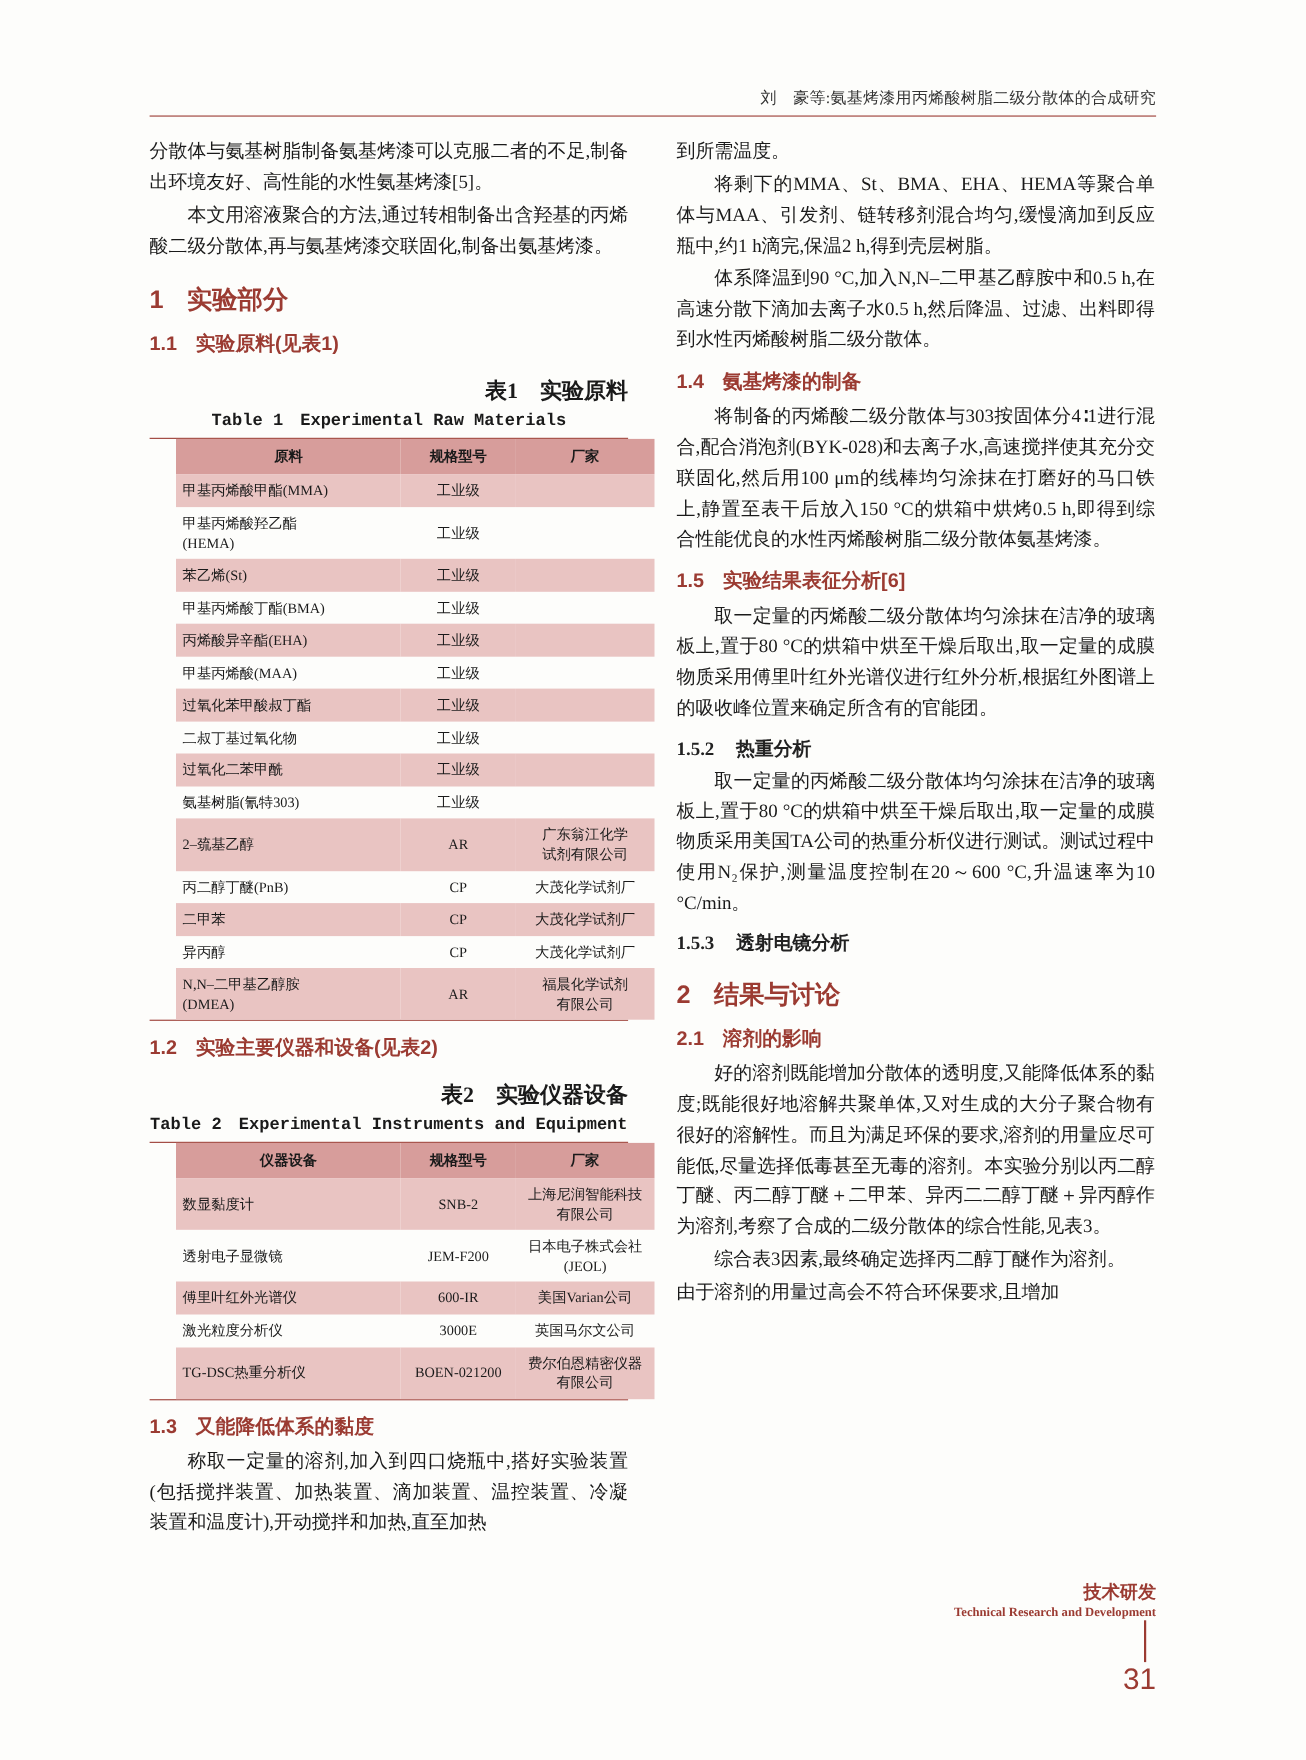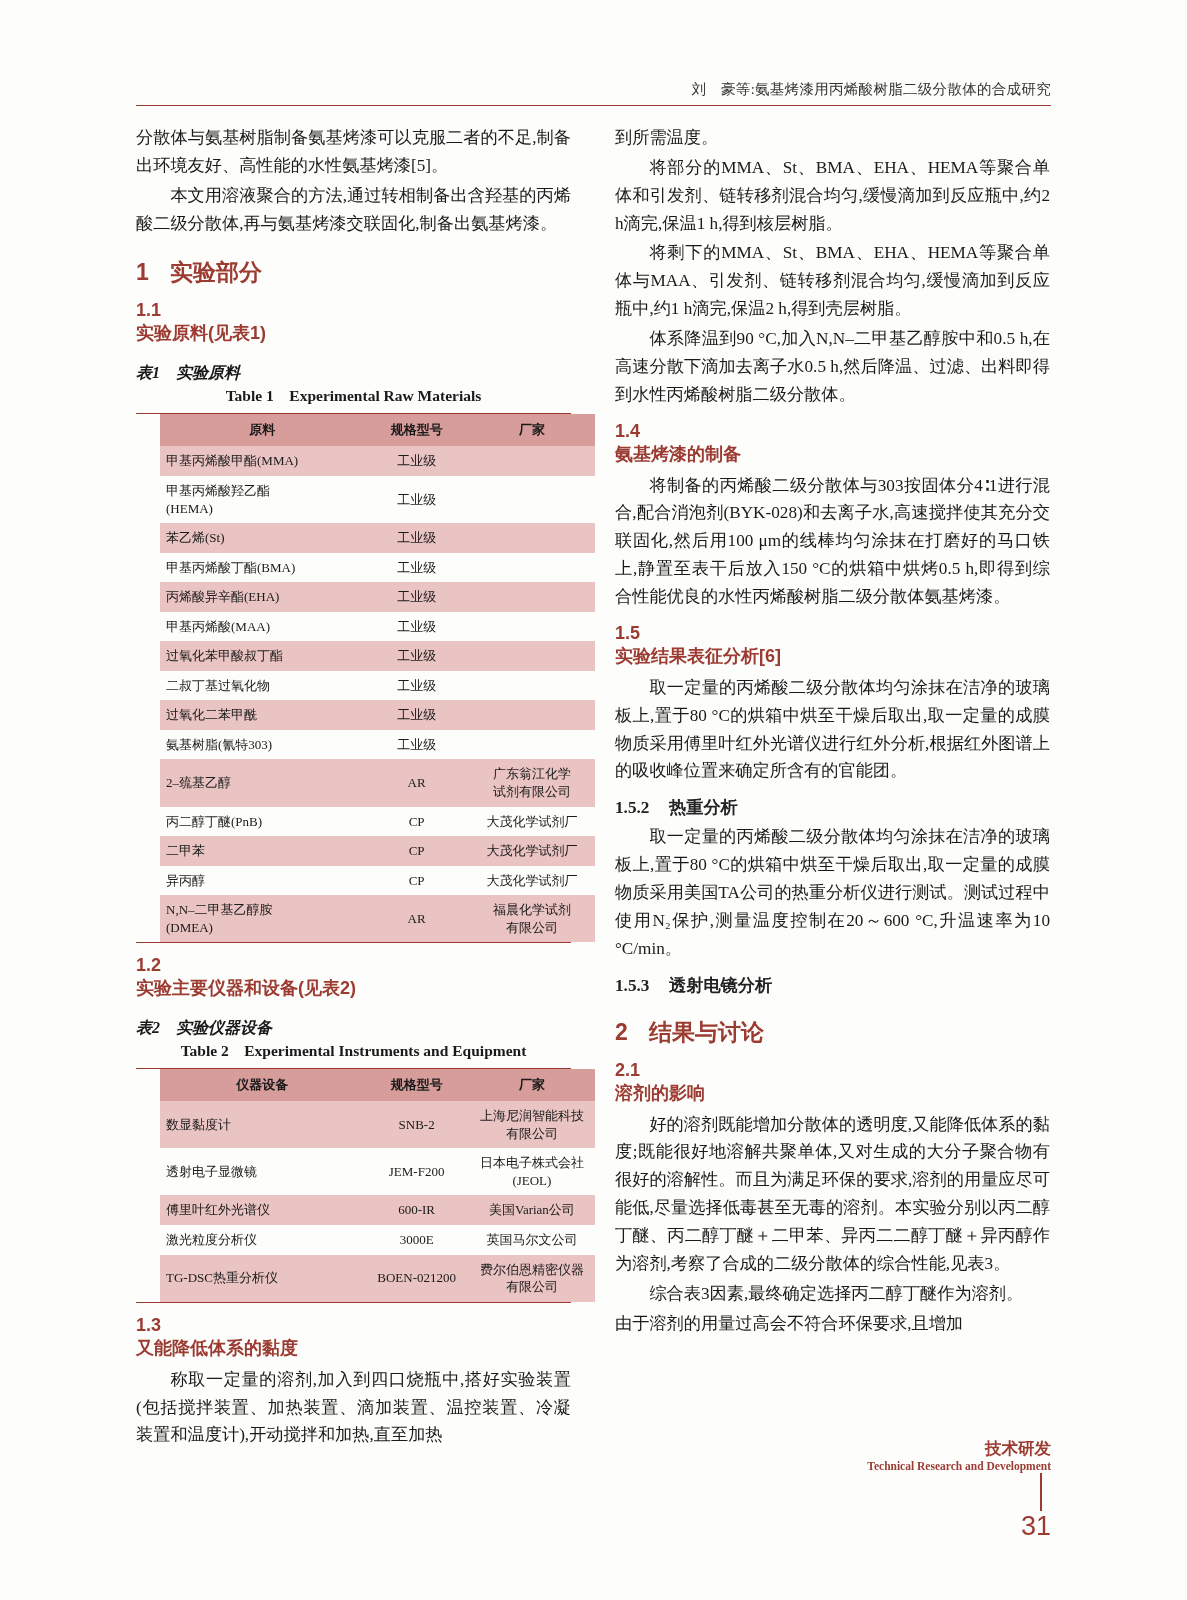--- a/index.html
+++ b/index.html
@@ -64,46 +64,44 @@
   }
   h2.sec .num { width: 34px; }
   h3.sub {
     color: #9b3b32;
     font-size: 18px;
     font-weight: bold;
     margin: 12px 0 6px 0;
     font-family: "Liberation Sans", sans-serif;
     display: flex;
     align-items: baseline;
-    flex-direction: column;
   }
   h3.sub .num { width: 42px; }
   h4.subsub {
     color: #222;
     font-size: 17.2px;
     font-weight: bold;
     margin: 10px 0 4px 0;
     display: flex;
     align-items: baseline;
   }
   h4.subsub .num { width: 54px; }
   
   .tbl-title {
-    text-align: left;
-    font-size: 16px;
+    text-align: right;
+    font-size: 20px;
     font-weight: bold;
     margin-top: 18px;
-    font-style: italic;
   }
   .tbl-title-en {
     text-align: center;
     font-size: 15.5px;
     font-weight: bold;
     margin: 2px 0 6px 0;
-    font-family: Liberation Serif, serif;
+    font-family: Liberation Mono, monospace;
   }
   table.data {
     border-collapse: collapse;
     width: 100%;
     font-size: 13px;
     margin-left: 24px;
   }
   table.data th {
     background: #d79d9b;
     font-weight: bold;
@@ -321,21 +319,20 @@
           <span class="num">1.3</span>
           <span>又能降低体系的黏度</span>
         </h3>
         <p class="body indent">称取一定量的溶剂,加入到四口烧瓶中,搭好实验装置(包括搅拌装置、加热装置、滴加装置、温控装置、冷凝装置和温度计),开动搅拌和加热,直至加热</p>
 
       </div>
 
       <div class="col">
 
         <p class="body">到所需温度。</p>
-        <p class="body indent">将部分的MMA、St、BMA、EHA、HEMA等聚合单体和引发剂、链转移剂混合均匀,缓慢滴加到反应瓶中,约2 h滴完,保温1 h,得到核层树脂。</p>
         <p class="body indent">将剩下的MMA、St、BMA、EHA、HEMA等聚合单体与MAA、引发剂、链转移剂混合均匀,缓慢滴加到反应瓶中,约1 h滴完,保温2 h,得到壳层树脂。</p>
         <p class="body indent">体系降温到90 °C,加入N,N–二甲基乙醇胺中和0.5 h,在高速分散下滴加去离子水0.5 h,然后降温、过滤、出料即得到水性丙烯酸树脂二级分散体。</p>
 
         <h3 class="sub">
           <span class="num">1.4</span>
           <span>氨基烤漆的制备</span>
         </h3>
         <p class="body indent">将制备的丙烯酸二级分散体与303按固体分4∶1进行混合,配合消泡剂(BYK-028)和去离子水,高速搅拌使其充分交联固化,然后用100 μm的线棒均匀涂抹在打磨好的马口铁上,静置至表干后放入150 °C的烘箱中烘烤0.5 h,即得到综合性能优良的水性丙烯酸树脂二级分散体氨基烤漆。</p>
 
         <h3 class="sub">

